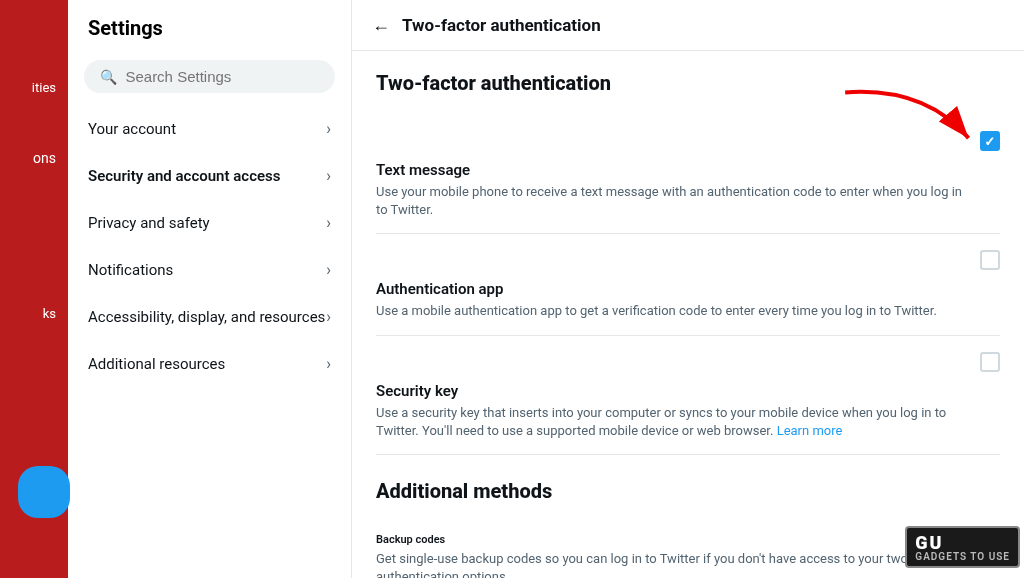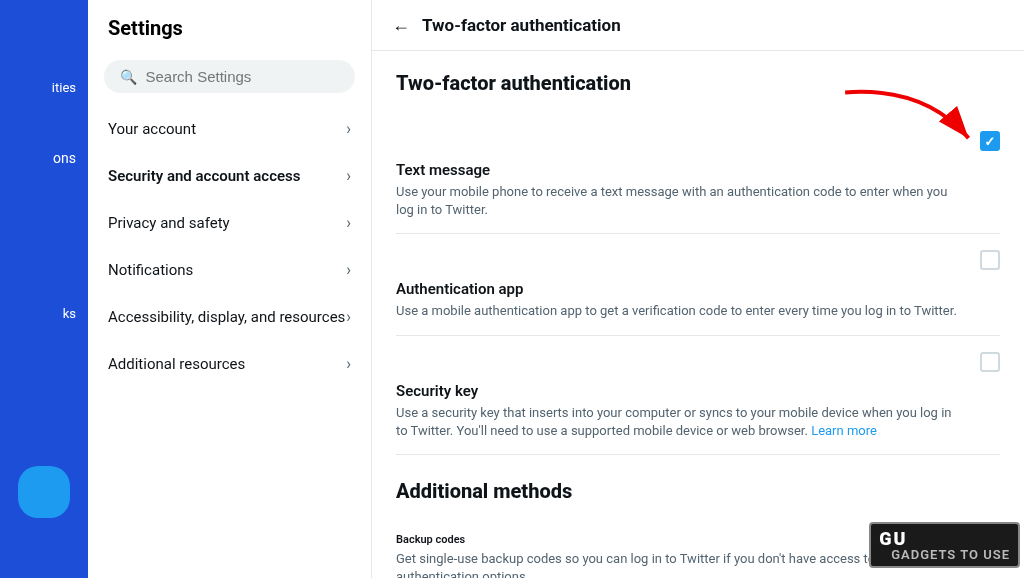--- a/index.html
+++ b/index.html
@@ -7,22 +7,22 @@
       font-family: -apple-system, BlinkMacSystemFont, "Segoe UI", Roboto, Helvetica, Arial, sans-serif;
       background: #fff;
       display: flex;
       height: 578px;
       width: 1024px;
       overflow: hidden;
     }
 
     
     .left-panel {
-      width: 88px;
-      background: #1d4ed8;
+      width: 68px;
+      background: #b91c1c;
       display: flex;
       flex-direction: column;
       align-items: flex-end;
       padding: 21px 8px;
       flex-shrink: 0;
       position: relative;
     }
     .blue-button {
       background: #1d9bf0;
       border-radius: 20px;
@@ -340,14 +340,14 @@
         <div class="backup-codes-title">Backup codes</div>
         <div class="backup-codes-desc">Get single-use backup codes so you can log in to Twitter if you don't have access to your two-factor authentication options.</div>
       </div>
       <span class="row-arrow">›</span>
     </div>
   </div>
 </div>
 
 <div class="watermark">
   <span style="font-size:18px;font-weight:900;letter-spacing:2px;">GU</span>
-  <div style="font-size:13px;letter-spacing:1px;font-weight:600;color:#bbb;margin-top:-2px;margin-left:12px;">GADGETS TO USE</div>
+  <div style="font-size:10px;letter-spacing:1px;font-weight:600;color:#bbb;margin-top:-2px;">GADGETS TO USE</div>
 </div>
 
 </body></html>

